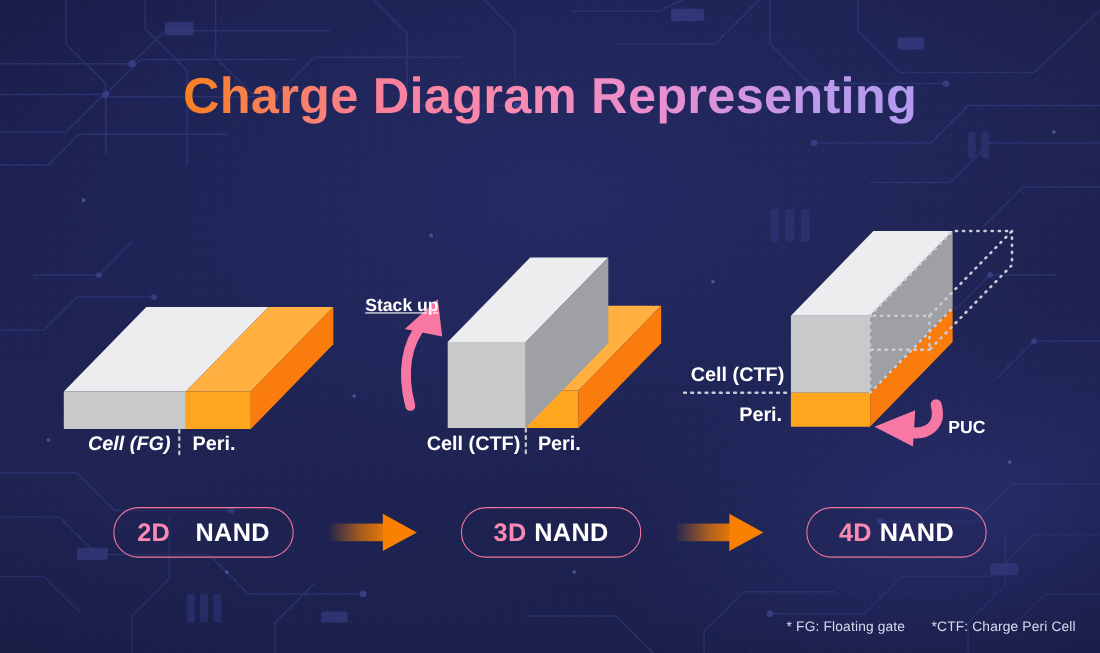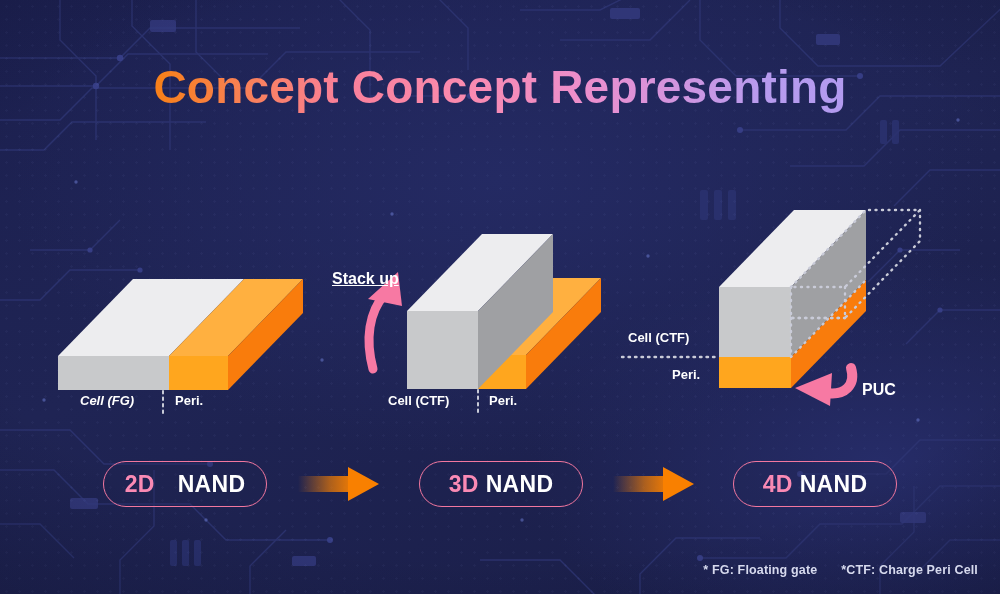--- a/index.html
+++ b/index.html
@@ -79,21 +79,21 @@
   
   .diagram {
     position: absolute;
     left: 0; top: 0;
     width: 1000px; height: 594px;
     z-index: 4;
   }
   .blk-label {
     position: absolute;
     color: #ffffff;
-    font-size: 13px;
+    font-size: 18px;
     font-weight: 700;
     white-space: nowrap;
     z-index: 7;
   }
   .anno {
     position: absolute;
     color: #ffffff;
     font-size: 16px;
     font-weight: 700;
     white-space: nowrap;
@@ -128,21 +128,21 @@
     margin-left: 7px;
   }
 
   
   .footnote {
     position: absolute;
     right: 22px;
     bottom: 17px;
     color: #D7DAEE;
     font-size: 12.5px;
-    font-weight: 700;
+    font-weight: 400;
     letter-spacing: .15px;
     display: flex;
     gap: 24px;
     z-index: 7;
   }
 </style>
 </head>
 <body>
 
 <div id="stage">
@@ -224,21 +224,21 @@
         <circle cx="522" cy="520" r="1.7"></circle>
       <circle cx="846" cy="212" r="1.7"></circle>
         <circle cx="322" cy="360" r="1.7"></circle>
       <circle cx="958" cy="120" r="1.7"></circle>
         <circle cx="44" cy="400" r="1.7"></circle>
     </g>
   </svg>
   <div class="bg-dots"></div>
 
   <div class="title-wrap">
-    <div class="title-line">Concept Concept Representing</div>
+    <div class="title-line">Charge Diagram Representing</div>
   </div>
 
   <svg class="diagram" width="1000" height="594" viewBox="0 0 1000 594">
 
     <defs>
       <linearGradient id="gradTail1" x1="0" y1="0" x2="1" y2="0">
         <stop offset="0%" stop-color="#F98000" stop-opacity="0"></stop>
         <stop offset="55%" stop-color="#F98000" stop-opacity="0.65"></stop>
         <stop offset="100%" stop-color="#F98000" stop-opacity="1"></stop>
       </linearGradient>

